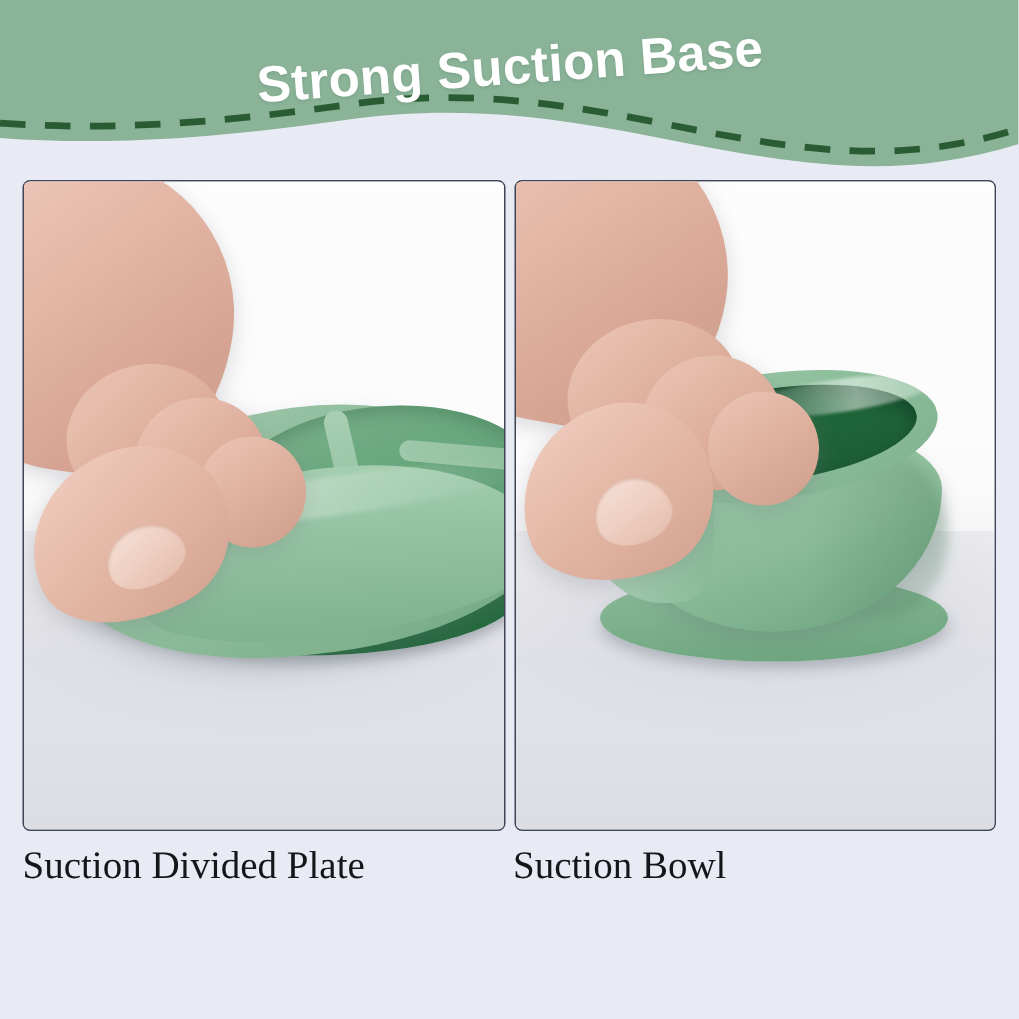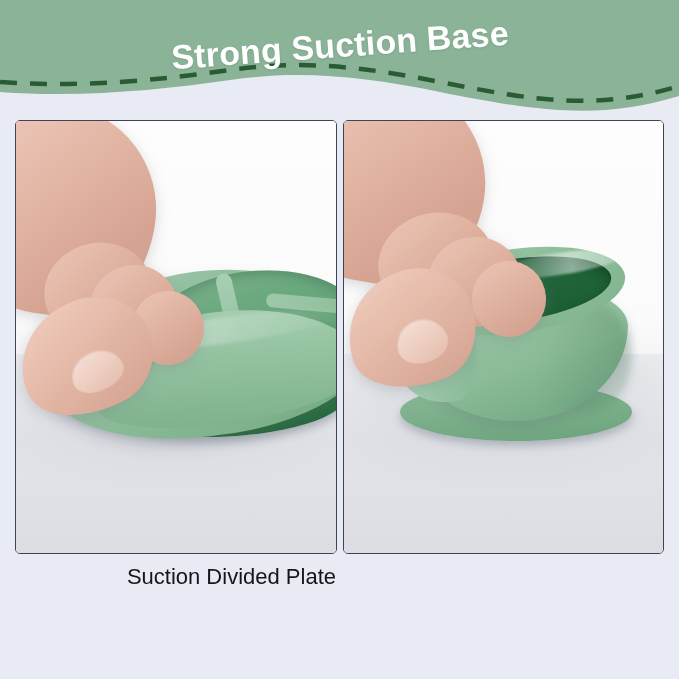--- a/index.html
+++ b/index.html
@@ -277,25 +277,26 @@
   .captions {
     position: absolute;
     left: 15px;
     top: 562px;
     width: 649px;
     display: flex;
     gap: 6px;
   }
   .caption {
     width: 321px;
-    text-align: right;
-    font-size: 22px;
+    text-align: left;
+    font-size: 26px;
     color: #15161a;
     font-weight: 400;
     line-height: 30px;
+    font-family: Liberation Serif, serif;
   }
 </style>
 </head>
 <body>
 
 <div class="banner">
   <svg width="679" height="125" viewBox="0 0 679 125">
     <path d="M0,0 L679,0 L679,96 C600,120 540,112 440,92 C360,76 300,70 230,80 C160,90 80,98 0,92 Z" fill="#8ab398"></path>
     <path d="M0,82 C80,88 160,80 230,70 C300,60 360,66 440,82 C540,102 600,110 679,86" fill="none" stroke="#2a5c33" stroke-width="4.5" stroke-dasharray="17 13" stroke-linecap="butt"></path>
   </svg>
@@ -358,13 +359,14 @@
         <div class="knuckle" style="left:170px; top:170px; width:74px; height:76px; transform:rotate(-4deg);"></div>
         <div class="thumb" style="left:44px; top:180px; width:130px; height:116px; border-radius:54% 44% 40% 60% / 60% 48% 52% 40%; transform:rotate(-20deg);"></div>
         <div class="nail" style="left:94px; top:228px; width:52px; height:44px; transform:rotate(-18deg);"></div>
       </div>
     </div>
   </div>
 </div>
 
 <div class="captions">
   <div class="caption">Suction Divided Plate</div>
+  <div class="caption">Suction Bowl</div>
 </div>
 
 </body></html>

